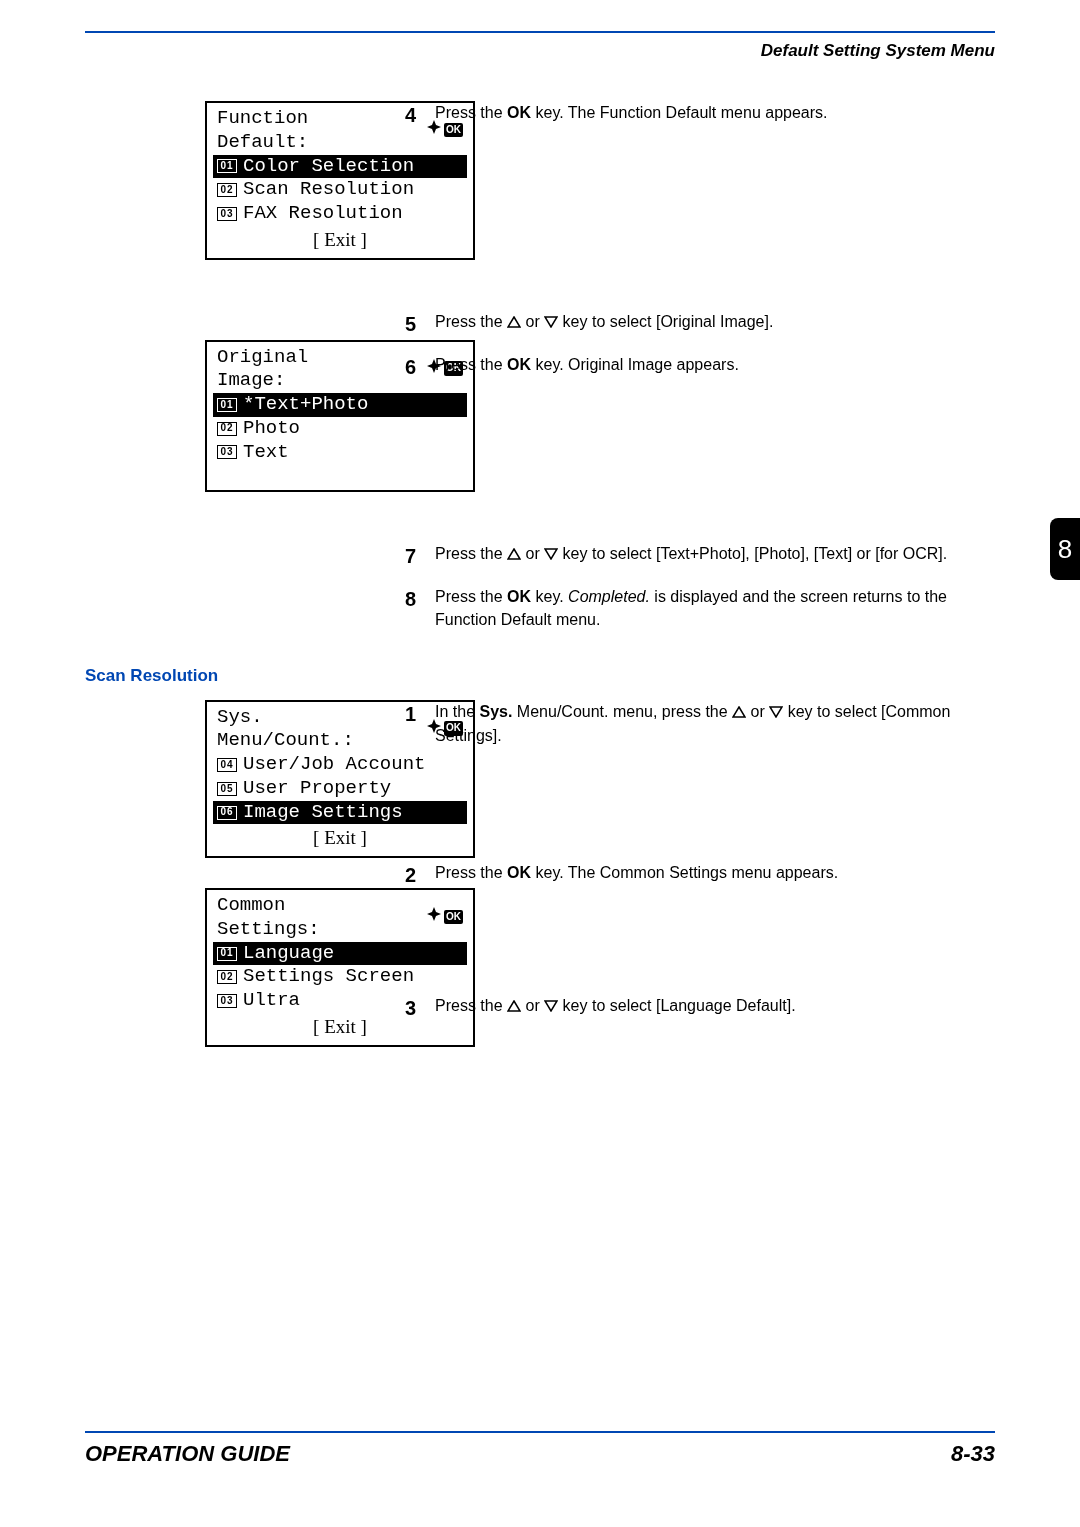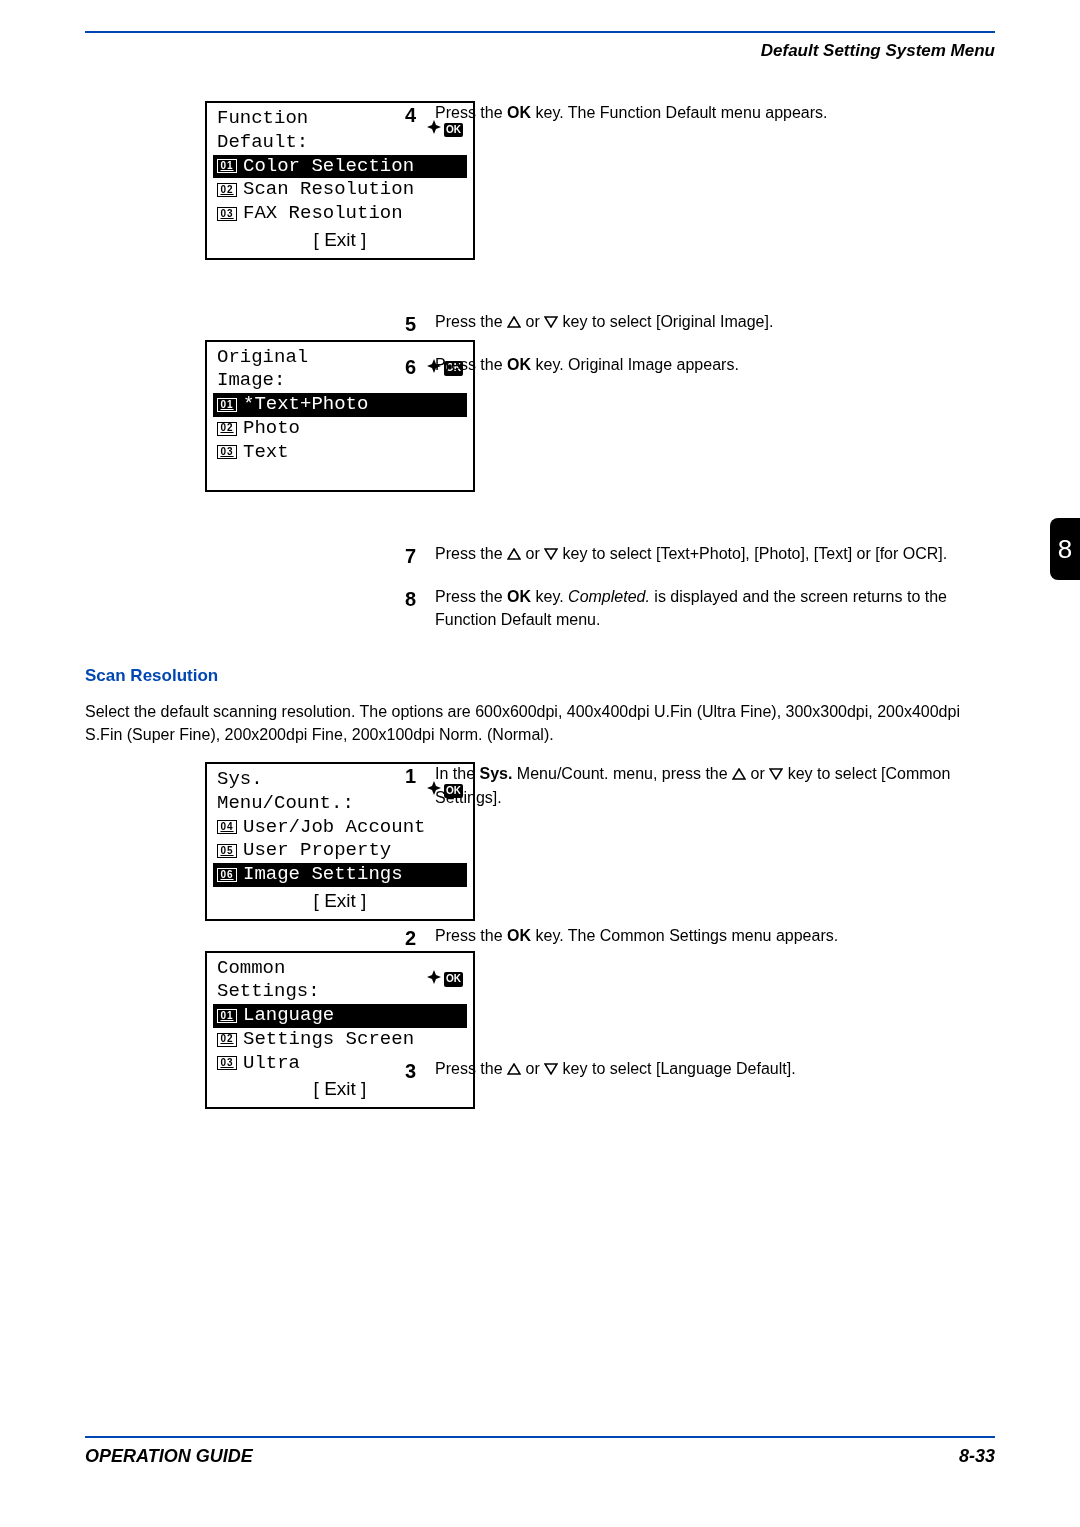--- a/index.html
+++ b/index.html
@@ -85,25 +85,24 @@
     align-items: center;
     justify-content: center;
     border: 1.5px solid currentColor;
     font-family: Arial, sans-serif;
     font-size: 10px;
     font-weight: bold;
     width: 20px;
     height: 14px;
     margin-right: 6px;
     letter-spacing: 1px;
-    text-decoration: underline;
   }
   .lcd-footer {
     text-align: center;
-    font-family: Liberation Sans, sans-serif;
+    font-family: Liberation Serif, serif;
     padding: 2px 0;
   }
   .nav-icon {
     display: inline-block;
     font-size: 14px;
     vertical-align: middle;
   }
   .ok-badge {
     display: inline-block;
     background: #000;
@@ -151,21 +150,21 @@
     position: absolute;
     bottom: 60px;
     left: 85px;
     right: 85px;
     display: flex;
     justify-content: space-between;
     border-top: 2px solid #0047b3;
     padding-top: 8px;
     font-style: italic;
     font-weight: bold;
-    font-size: 18px;
+    font-size: 22px;
   }
   .icons-right { white-space: nowrap; }
 </style>
 </head>
 <body>
 
 <div class="page">
   <div class="header-line"></div>
   <div class="header-text">Default Setting System Menu</div>
 
@@ -262,21 +261,20 @@
               </svg></span><span> key to select [Text+Photo], [Photo], [Text] or [for OCR].</span></div>
       </div>
       <div class="step">
         <div class="step-num">8</div>
         <div class="step-text"><span>Press the </span><b>OK</b><span> key. </span><i>Completed.</i><span> is displayed and the screen returns to the Function Default menu.</span></div>
       </div>
     </div>
   </div>
 
   <div class="section-heading">Scan Resolution</div>
-  <div class="body-para">Select the default scanning resolution. The options are 600x600dpi, 400x400dpi U.Fin (Ultra Fine), 300x300dpi, 200x400dpi S.Fin (Super Fine), 200x200dpi Fine, 200x100dpi Norm. (Normal).</div>
 
   <div class="content-row">
     <div class="lcd-column">
       <div class="lcd">
         <div class="lcd-title-row">
           <span>Sys. Menu/Count.:</span>
           <span class="icons-right">
             <span class="nav-icon">
               <svg width="16" height="16" viewBox="0 0 16 16">
                   <polygon points="8,1 10,6 15,8 10,10 8,15 6,10 1,8 6,6" fill="#000"></polygon>

